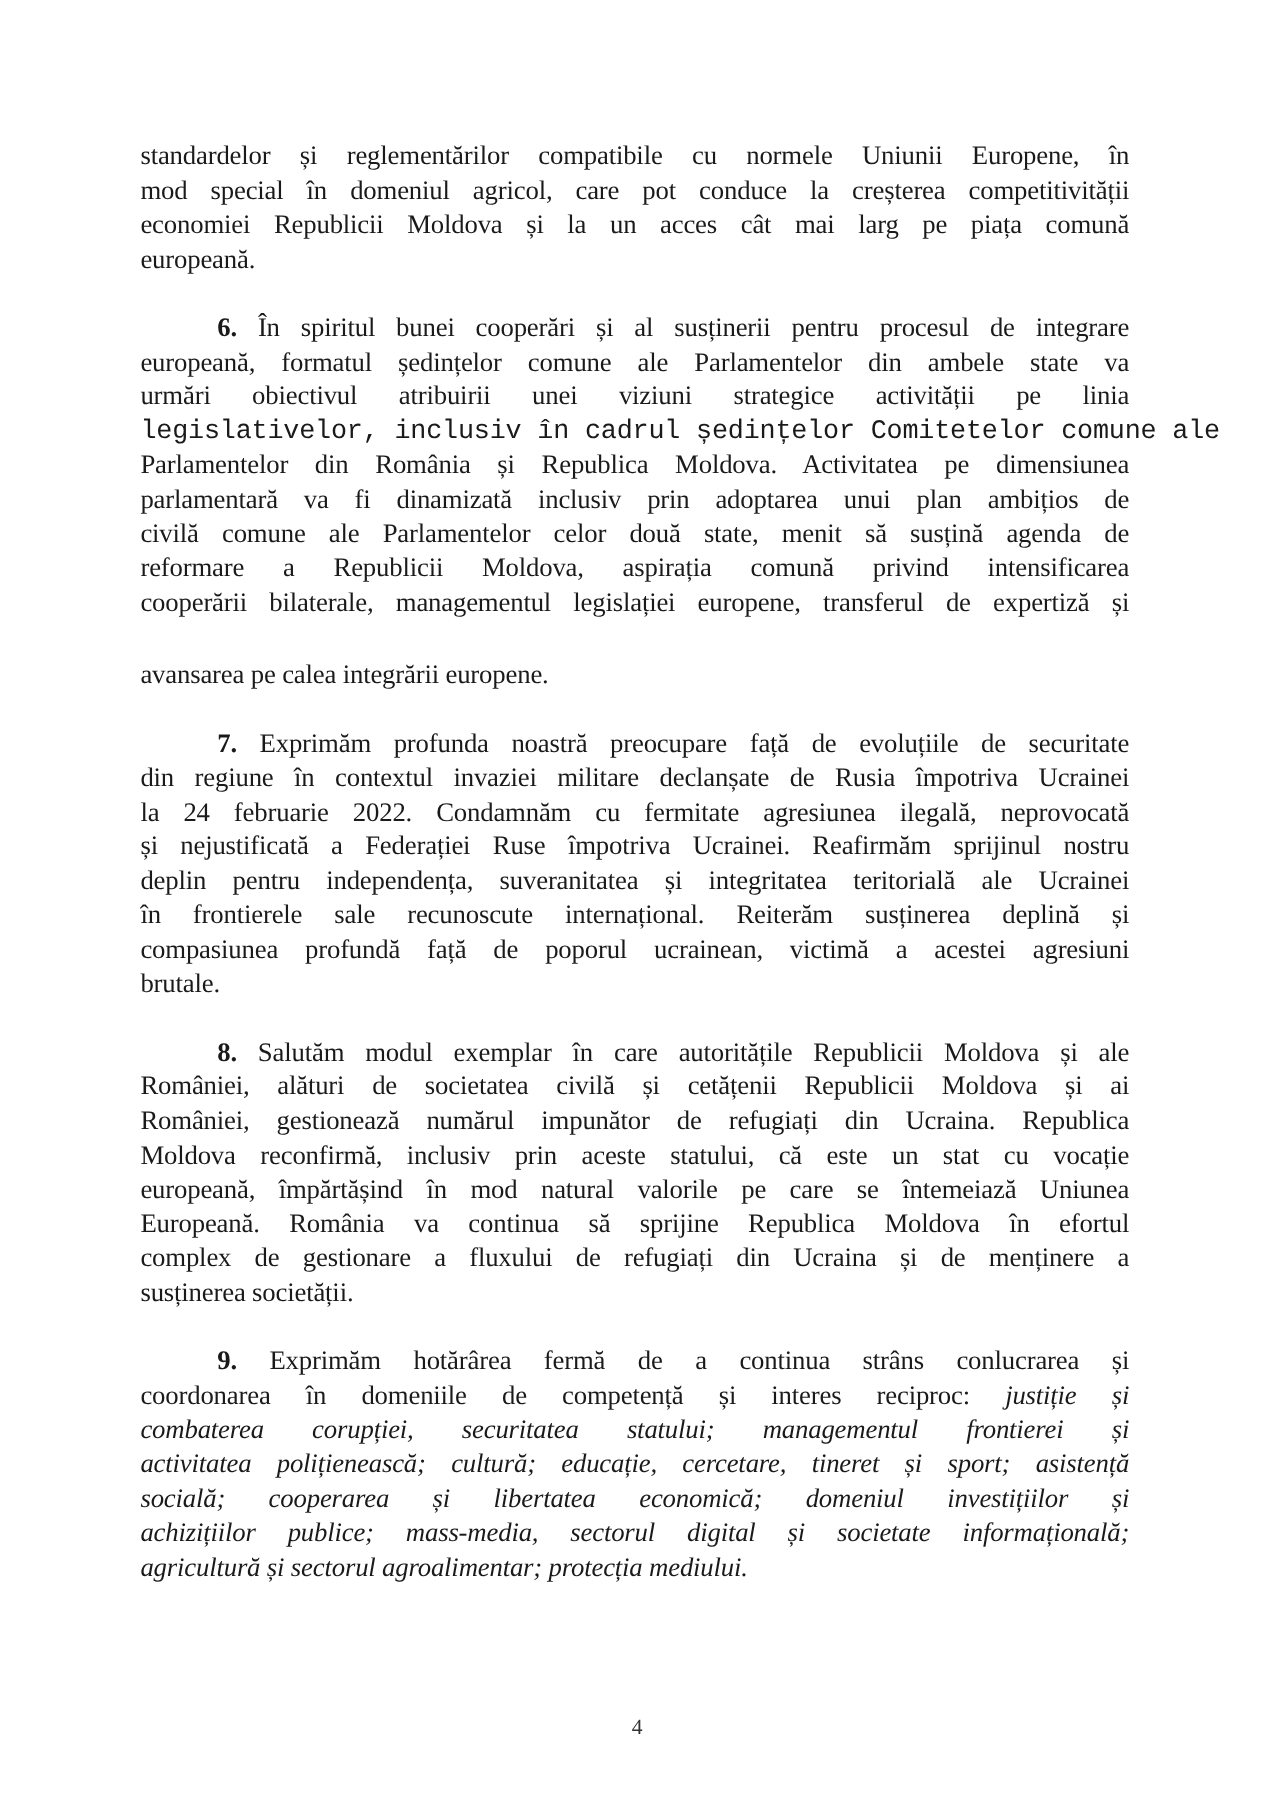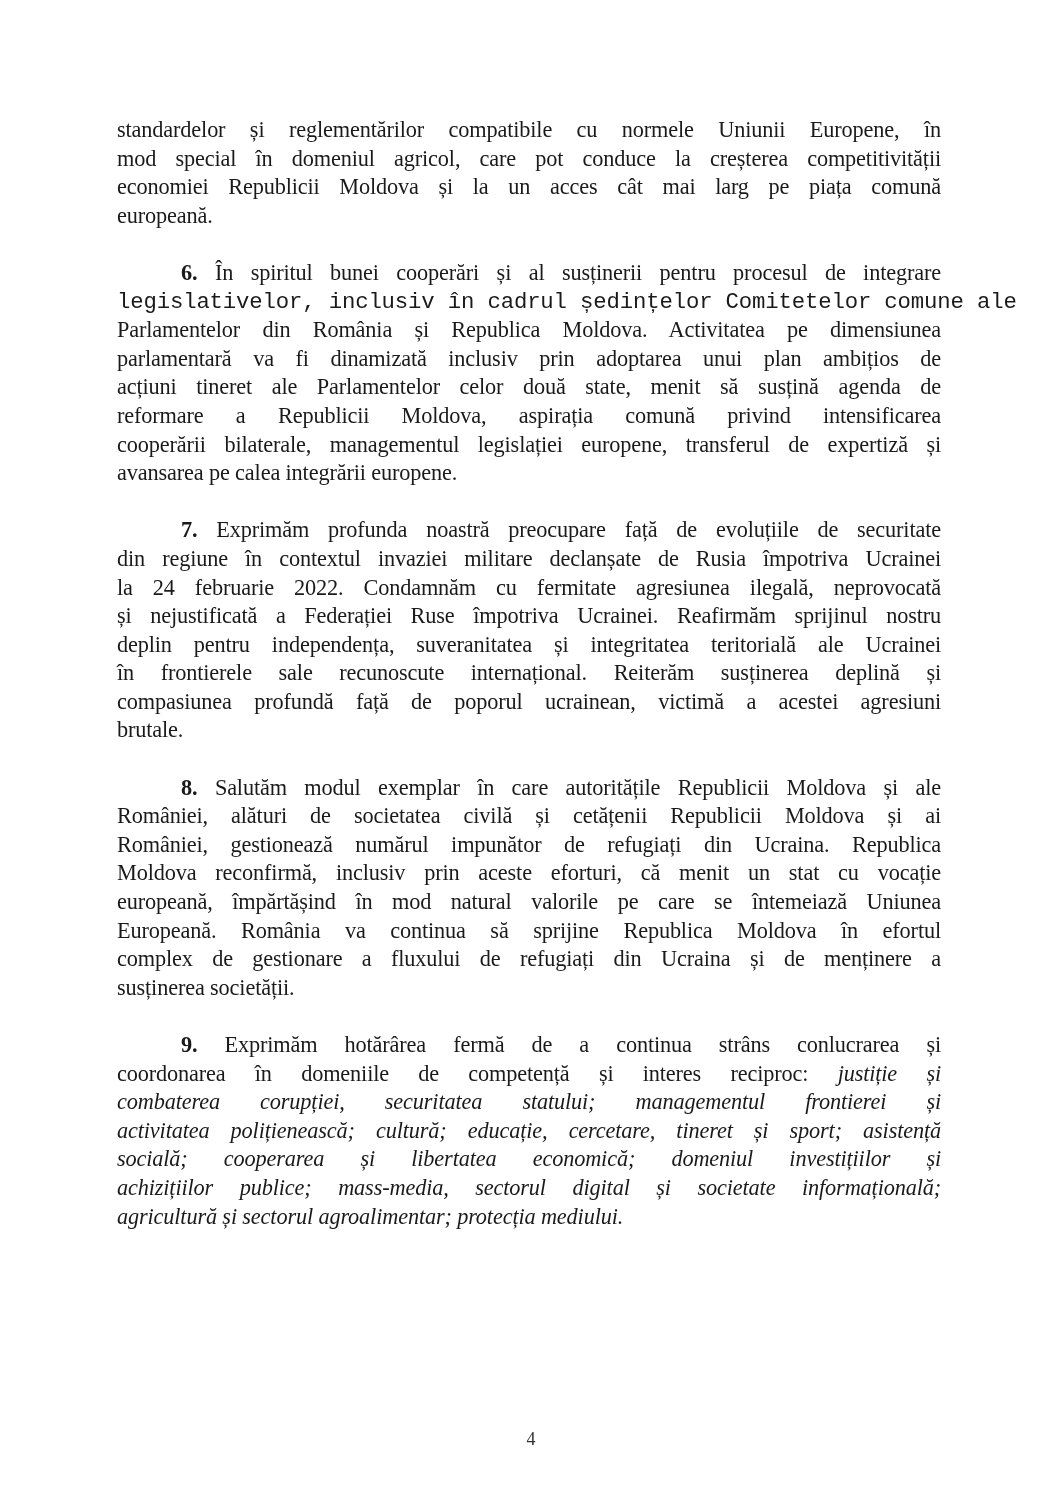--- a/index.html
+++ b/index.html
@@ -71,43 +71,45 @@
 <div class="page">
   <div class="text-block" id="text-block">
       <div class="para">
         <span class="line" style="white-space: nowrap;"><span>standardelor și reglementărilor compatibile cu normele Uniunii Europene, în</span></span>
         <span class="line" style="white-space: nowrap;"><span>mod special în domeniul agricol, care pot conduce la creșterea competitivității</span></span>
         <span class="line" style="white-space: nowrap;"><span>economiei Republicii Moldova și la un acces cât mai larg pe piața comună</span></span>
         <span class="line last" style="white-space: nowrap;"><span>europeană.</span></span>
       </div>
       <div class="para">
         <span class="line indent" style="white-space: nowrap;"><span class="num">6.</span> <span>În spiritul bunei cooperări și al susținerii pentru procesul de integrare</span></span>
+        <span class="line" style="white-space: nowrap;"><span>europeană, formatul ședințelor comune ale Parlamentelor din ambele state va</span></span>
+        <span class="line" style="white-space: nowrap;"><span>urmări obiectivul atribuirii unei viziuni strategice activității pe linia</span></span>
         <span class="line" style="white-space: nowrap; font-family: Liberation Mono, monospace;"><span>legislativelor, inclusiv în cadrul ședințelor Comitetelor comune ale</span></span>
         <span class="line" style="white-space: nowrap;"><span>Parlamentelor din România și Republica Moldova. Activitatea pe dimensiunea</span></span>
         <span class="line" style="white-space: nowrap;"><span>parlamentară va fi dinamizată inclusiv prin adoptarea unui plan ambițios de</span></span>
-        <span class="line" style="white-space: nowrap;"><span>acțiuni tineret ale Parlamentelor celor două state, menit să susțină agenda de</span></span>
+        <span class="line" style="white-space: nowrap;"><span>civilă comune ale Parlamentelor celor două state, menit să susțină agenda de</span></span>
         <span class="line" style="white-space: nowrap;"><span>reformare a Republicii Moldova, aspirația comună privind intensificarea</span></span>
         <span class="line" style="white-space: nowrap;"><span>cooperării bilaterale, managementul legislației europene, transferul de expertiză și</span></span>
-        <span class="line last" style="white-space: nowrap;"><span>avansarea pe calea integrării europene.</span></span>
+        <span class="line last" style="white-space: nowrap; margin-top: 32px;"><span>avansarea pe calea integrării europene.</span></span>
       </div>
       <div class="para">
         <span class="line indent" style="white-space: nowrap;"><span class="num">7.</span> <span>Exprimăm profunda noastră preocupare față de evoluțiile de securitate</span></span>
         <span class="line" style="white-space: nowrap;"><span>din regiune în contextul invaziei militare declanșate de Rusia împotriva Ucrainei</span></span>
         <span class="line" style="white-space: nowrap;"><span>la 24 februarie 2022. Condamnăm cu fermitate agresiunea ilegală, neprovocată</span></span>
         <span class="line" style="white-space: nowrap;"><span>și nejustificată a Federației Ruse împotriva Ucrainei. Reafirmăm sprijinul nostru</span></span>
         <span class="line" style="white-space: nowrap;"><span>deplin pentru independența, suveranitatea și integritatea teritorială ale Ucrainei</span></span>
         <span class="line" style="white-space: nowrap;"><span>în frontierele sale recunoscute internațional. Reiterăm susținerea deplină și</span></span>
         <span class="line" style="white-space: nowrap;"><span>compasiunea profundă față de poporul ucrainean, victimă a acestei agresiuni</span></span>
         <span class="line last" style="white-space: nowrap; font-family: Liberation Serif, serif;"><span>brutale.</span></span>
       </div>
       <div class="para">
         <span class="line indent" style="white-space: nowrap;"><span class="num">8.</span> <span>Salutăm modul exemplar în care autoritățile Republicii Moldova și ale</span></span>
         <span class="line" style="white-space: nowrap;"><span>României, alături de societatea civilă și cetățenii Republicii Moldova și ai</span></span>
         <span class="line" style="white-space: nowrap;"><span>României, gestionează numărul impunător de refugiați din Ucraina. Republica</span></span>
-        <span class="line" style="white-space: nowrap;"><span>Moldova reconfirmă, inclusiv prin aceste eforturi, că menit un stat cu vocație</span></span>
+        <span class="line" style="white-space: nowrap;"><span>Moldova reconfirmă, inclusiv prin aceste statului, că este un stat cu vocație</span></span>
         <span class="line" style="white-space: nowrap; font-family: Liberation Serif, serif;"><span>europeană, împărtășind în mod natural valorile pe care se întemeiază Uniunea</span></span>
         <span class="line" style="white-space: nowrap;"><span>Europeană. România va continua să sprijine Republica Moldova în efortul</span></span>
         <span class="line" style="white-space: nowrap;"><span>complex de gestionare a fluxului de refugiați din Ucraina și de menținere a</span></span>
         <span class="line last" style="white-space: nowrap;"><span>susținerea societății.</span></span>
       </div>
       <div class="para">
         <span class="line indent" style="white-space: nowrap;"><span class="num">9.</span> <span>Exprimăm hotărârea fermă de a continua strâns conlucrarea și</span></span>
         <span class="line" style="white-space: nowrap;"><span>coordonarea în domeniile de competență și interes reciproc: </span><span class="ital">justiție și</span></span>
         <span class="line" style="white-space: nowrap;"><span class="ital">combaterea corupției, securitatea statului; managementul frontierei și</span></span>
         <span class="line" style="white-space: nowrap;"><span class="ital">activitatea polițienească; cultură; educație, cercetare, tineret și sport; asistență</span></span>

